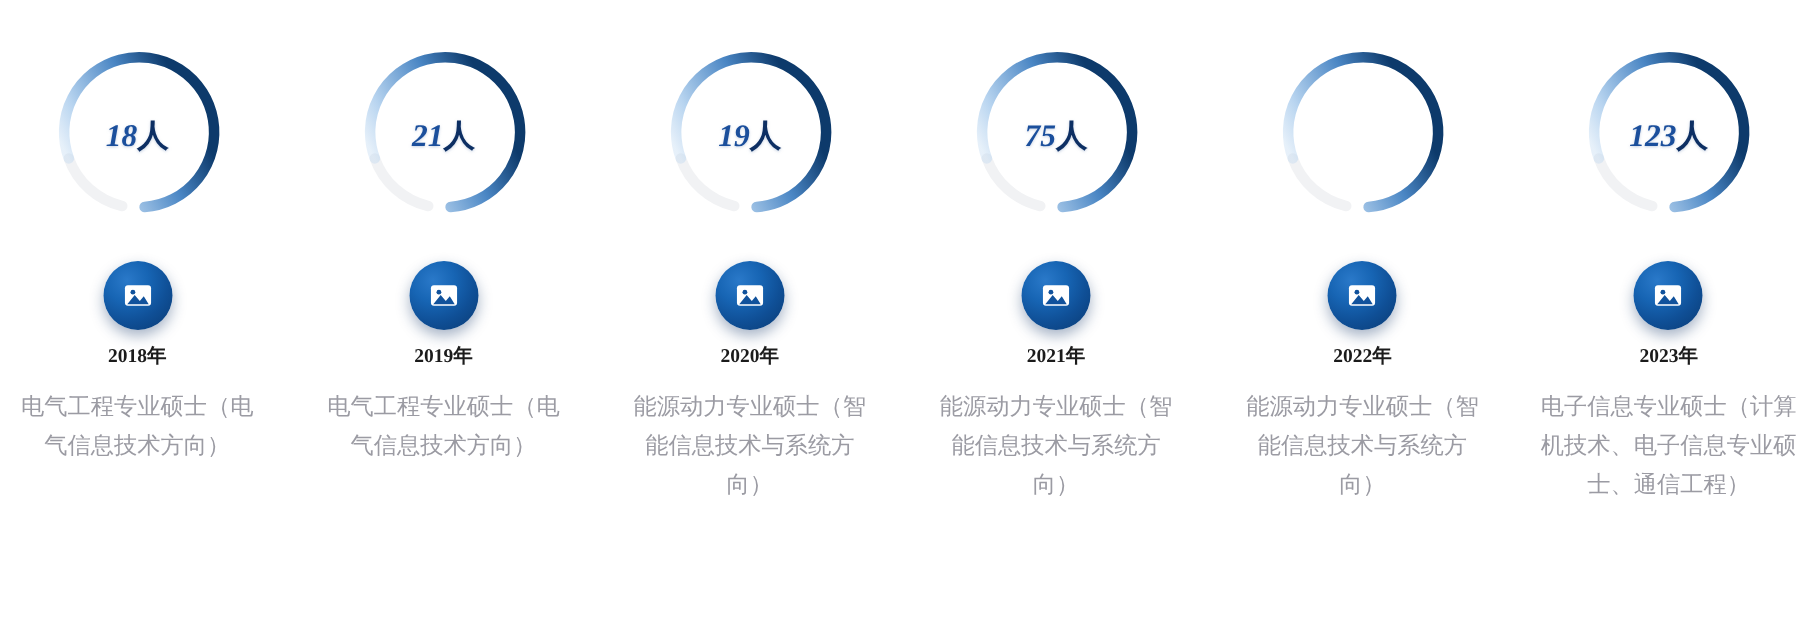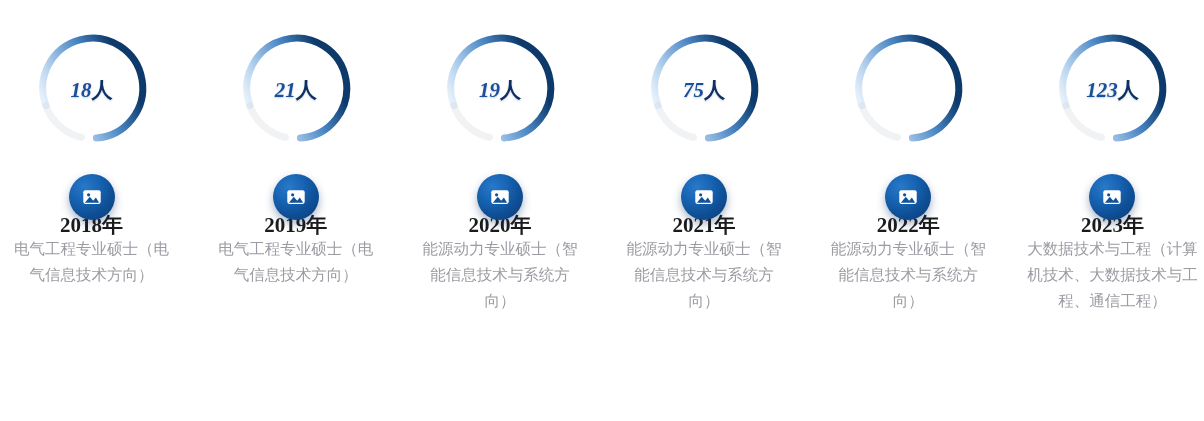--- a/index.html
+++ b/index.html
@@ -91,30 +91,31 @@
     background: radial-gradient(circle at 34% 28%, #2a79c9 0%, #1765b4 32%, #0f4f96 62%, #0a3a72 100%);
     box-shadow: 0 4px 9px rgba(20,55,105,0.38);
     display: flex;
     align-items: center;
     justify-content: center;
   }
   .badge svg { display: block; }
 
   
   .year-label {
+    margin-top: 12px;
     font-family: "Liberation Serif", "DejaVu Serif", serif;
     font-weight: bold;
-    font-size: 21px;
+    font-size: 13px;
     line-height: 20px;
     color: #1b1b1b;
     text-align: center;
     white-space: nowrap;
   }
   .desc-label {
-    margin-top: 1px;
+    margin-top: 12px;
     width: 160px;
     font-family: Liberation Sans, sans-serif;
     font-size: 15.5px;
     line-height: 26px;
     color: #9b9ba3;
     text-align: center;
     word-break: break-all;
   }
   .stat-item.wide .desc-label { width: 182px; }
 </style>
@@ -332,16 +333,16 @@
       </div>
       <div class="badge">
         <svg width="22" height="22" viewBox="0 0 24 24">
           <rect x="2.5" y="4.5" width="19" height="15" rx="2.2" ry="2.2" fill="#ffffff"></rect>
           <circle cx="8.3" cy="9.6" r="1.75" fill="#11529c"></circle>
           <path d="M4.2 18.4 L9.6 11.6 L13.3 16.0 L16.2 12.6 L19.8 18.4 Z" fill="#11529c"></path>
         </svg>
       </div>
     </div>
     <div class="year-label">2023年</div>
-    <div class="desc-label">大数据技术与工程（计算机技术、大数据技术与工程、通信工程）</div>
+    <div class="desc-label">电子信息专业硕士（计算机技术、电子信息专业硕士、通信工程）</div>
   </div>
 </div>
 </div>
 
 </body></html>

